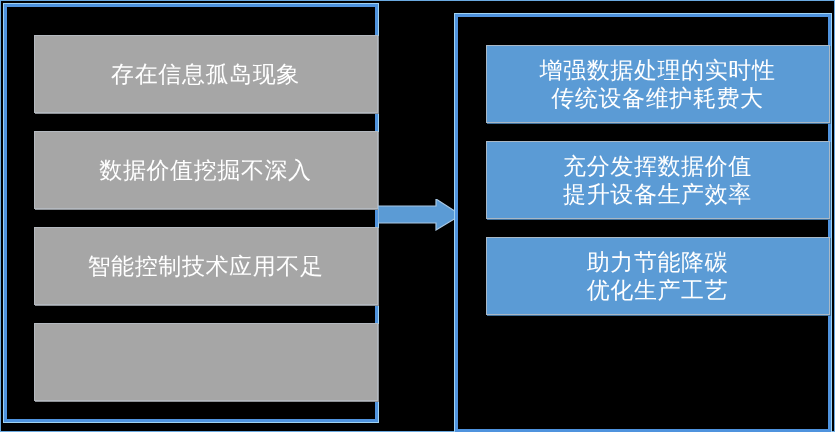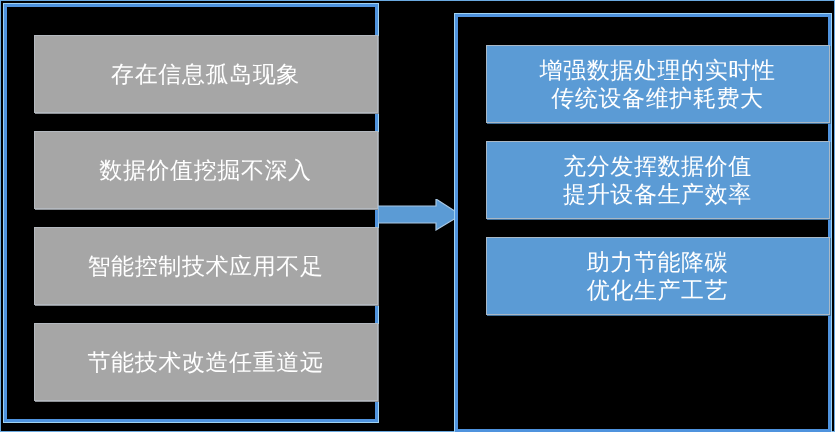--- a/index.html
+++ b/index.html
@@ -135,21 +135,20 @@
 
       <div class="box box-gray">
         <span class="box-line">数据价值挖掘不深入</span>
       </div>
 
       <div class="box box-gray">
         <span class="box-line">智能控制技术应用不足</span>
       </div>
 
       <div class="box box-gray">
-        <span class="box-line">节能技术改造任重道远</span>
       </div>
 
     </div>
   </div>
 
   <svg id="flow-arrow" viewBox="0 0 84 32">
     <polygon points="0,7 58,7 58,0 83,16 58,31 58,24 0,24" fill="#5b9bd5" stroke="#a9c8e4" stroke-width="1.2"></polygon>
   </svg>
 
   <div class="panel" id="panel-right">

